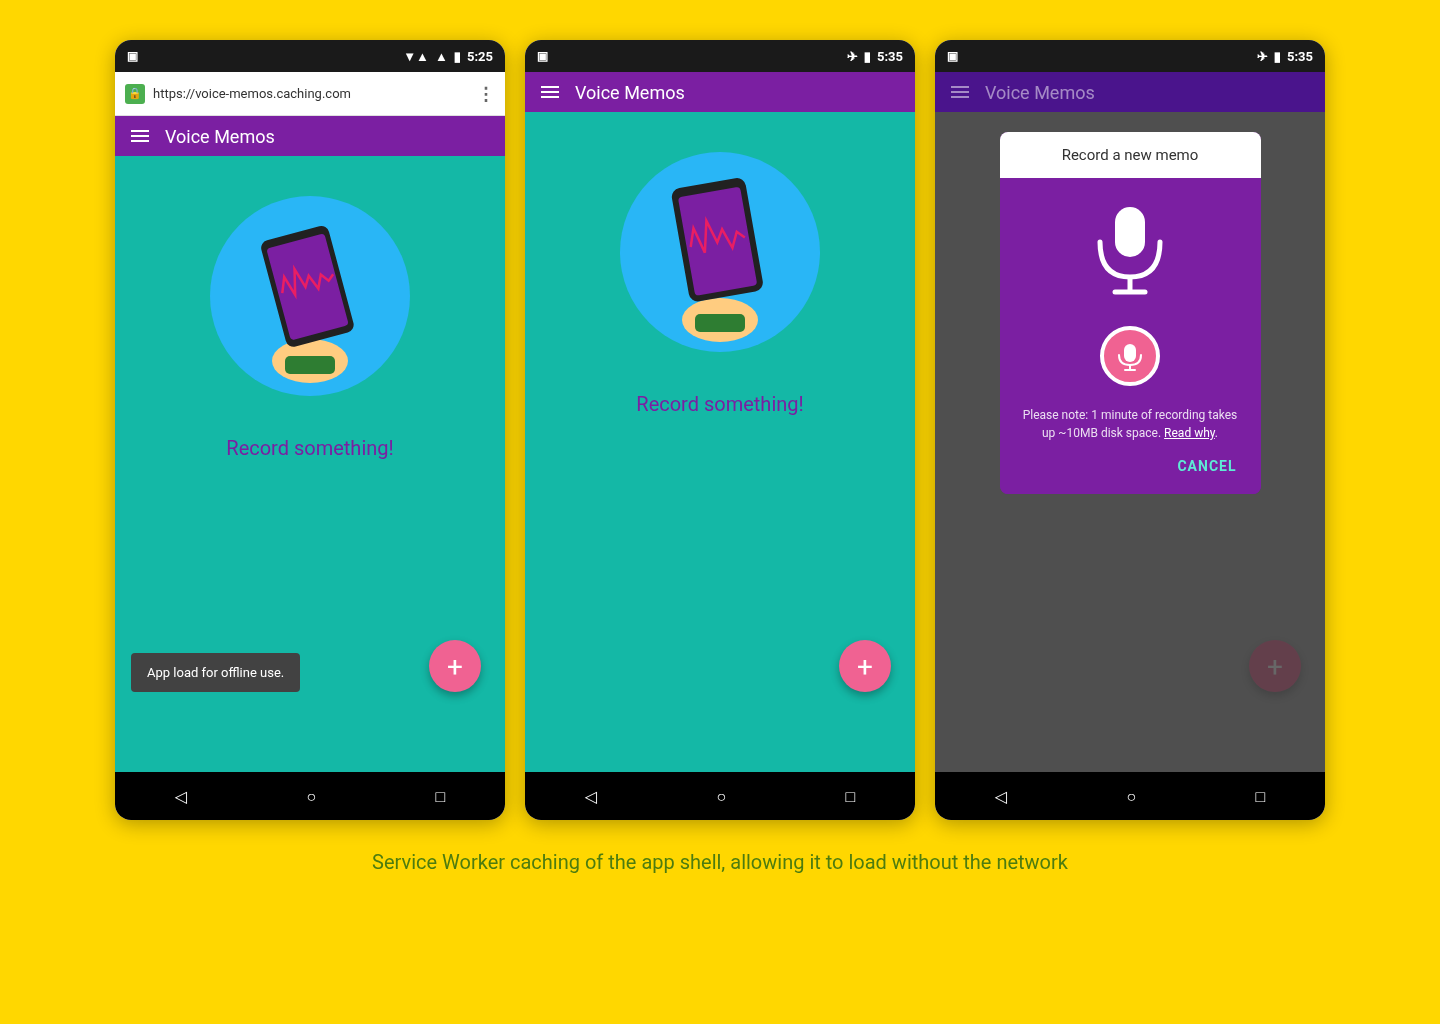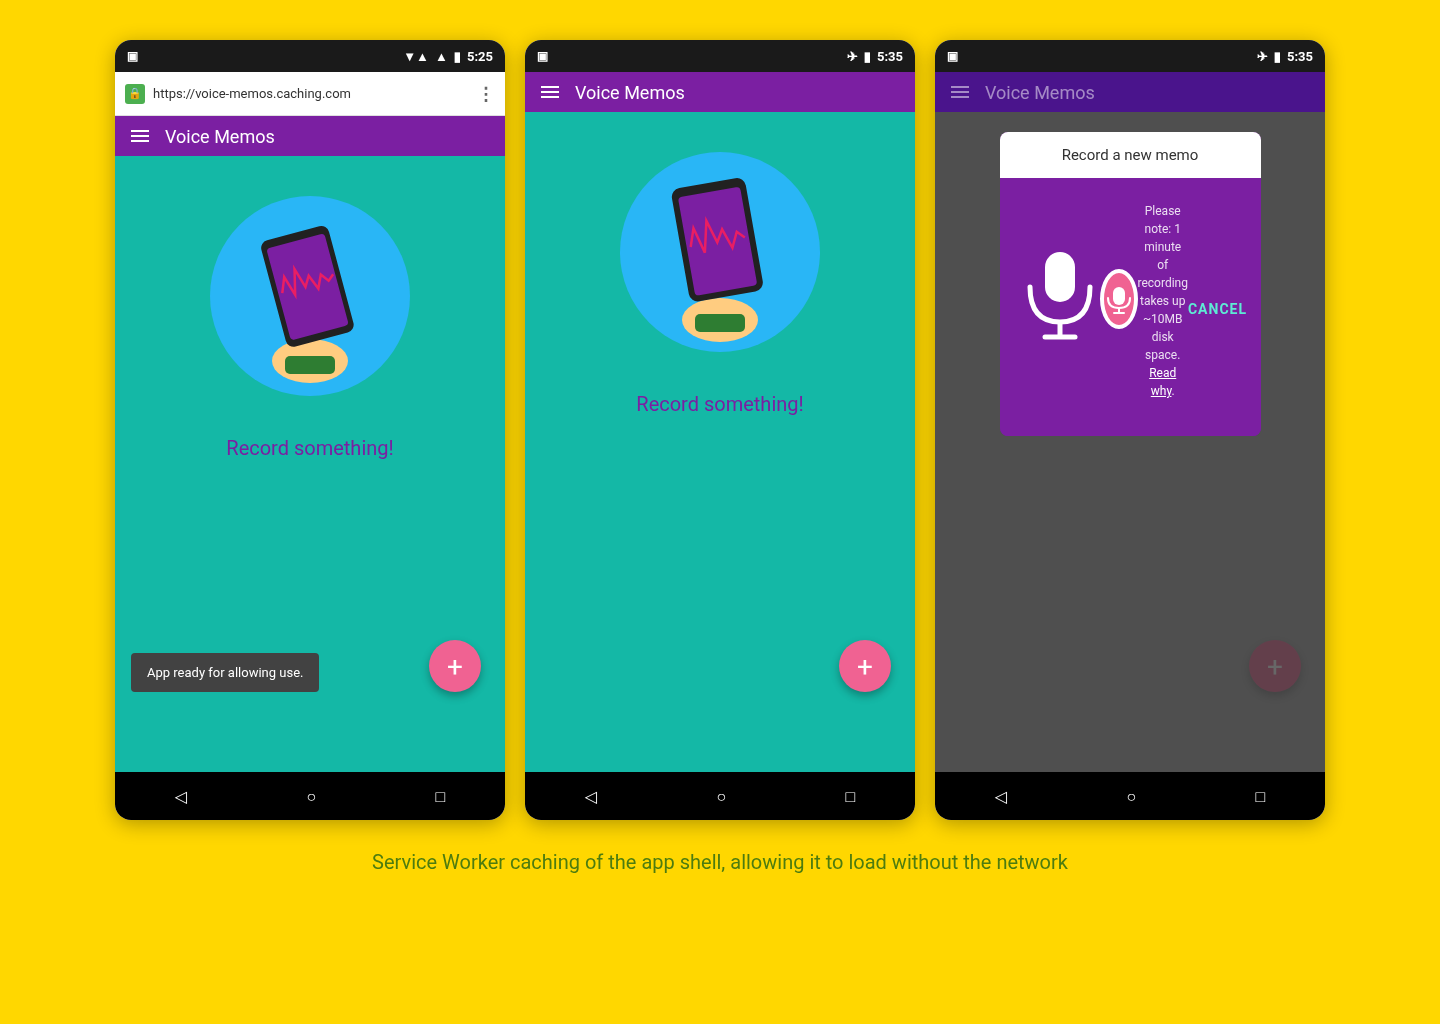--- a/index.html
+++ b/index.html
@@ -207,21 +207,21 @@
       background: #fff;
       padding: 14px;
       text-align: center;
       font-size: 15px;
       color: #333;
     }
     .dialog-body {
       background: #7B1FA2;
       padding: 24px 20px 20px;
       display: flex;
-      flex-direction: row;
+      flex-direction: column;
       align-items: center;
     }
     .mic-large {
       color: #fff;
       margin-bottom: 20px;
     }
     .record-btn-circle {
       width: 60px;
       height: 60px;
       background: #F06292;
@@ -315,21 +315,21 @@
           <g transform="rotate(-15, 80, 90)">
             <rect x="45" y="25" width="70" height="110" rx="8" fill="#212121"></rect>
             <rect x="50" y="33" width="60" height="95" rx="4" fill="#7B1FA2"></rect>
 
             <polyline points="54,80 60,65 66,85 72,60 78,80 84,70 90,85 96,72 102,80 108,75" fill="none" stroke="#E91E63" stroke-width="2.5"></polyline>
           </g>
         </svg>
       </div>
       <div class="record-text">Record something!</div>
       <div class="snackbar">
-        <span>App ready for allowing use.</span>
+        <span>App load for offline use.</span>
       </div>
       <div class="fab">
         <span>+</span>
       </div>
     </div>
     <div class="android-nav">
       <div class="nav-btn">◁</div>
       <div class="nav-btn">○</div>
       <div class="nav-btn">□</div>
     </div>

